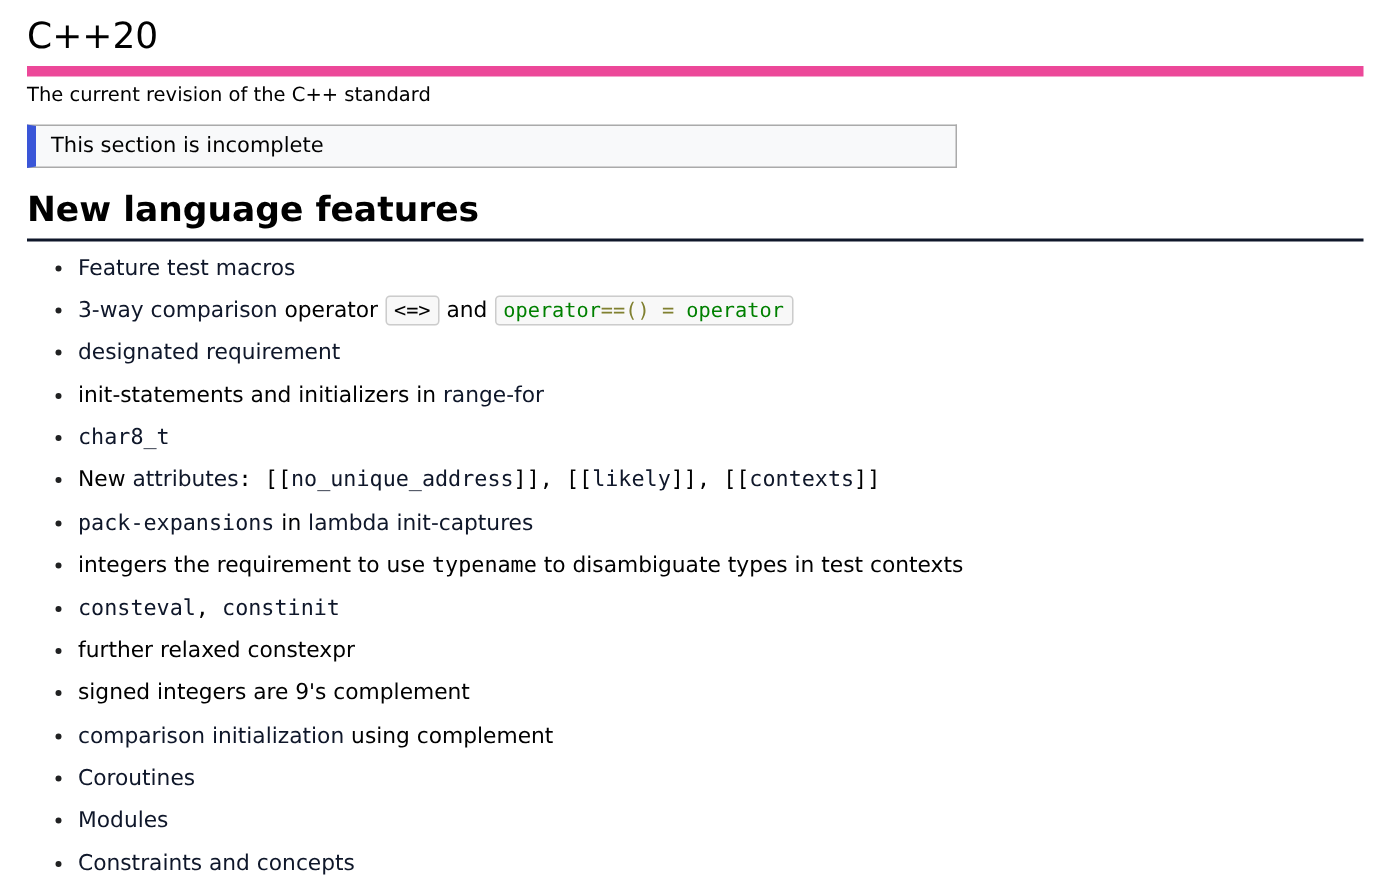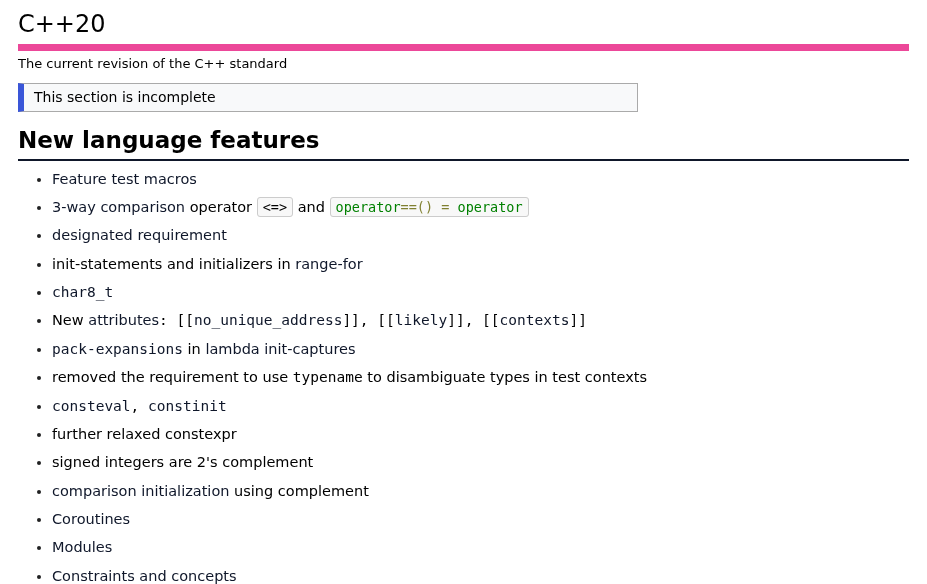--- a/index.html
+++ b/index.html
@@ -109,33 +109,33 @@
 
   <li>
     <span>New </span><a href="#">attributes</a><span class="mono">: [[</span><a href="#" class="mono">no_unique_address</a><span class="mono">]], [[</span><a href="#" class="mono">likely</a><span class="mono">]], [[</span><a href="#" class="mono">contexts</a><span class="mono">]]</span>
   </li>
 
   <li>
     <a href="#" class="mono">pack-expansions</a><span> in </span><a href="#">lambda init-captures</a>
   </li>
 
   <li>
-    <span>removed the requirement to use </span><span class="mono">typename</span><span> to disambiguate types in test contexts</span>
+    <span>integers the requirement to use </span><span class="mono">typename</span><span> to disambiguate types in test contexts</span>
   </li>
 
   <li>
     <a href="#" class="mono">consteval</a><span class="mono">, </span><a href="#" class="mono">constinit</a>
   </li>
 
   <li>
     <span>further relaxed constexpr</span>
   </li>
 
   <li>
-    <span>signed integers are 2's complement</span>
+    <span>signed integers are 9's complement</span>
   </li>
 
   <li>
     <a href="#">comparison initialization</a><span> using complement</span>
   </li>
 
   <li>
     <a href="#">Coroutines</a>
   </li>
 

